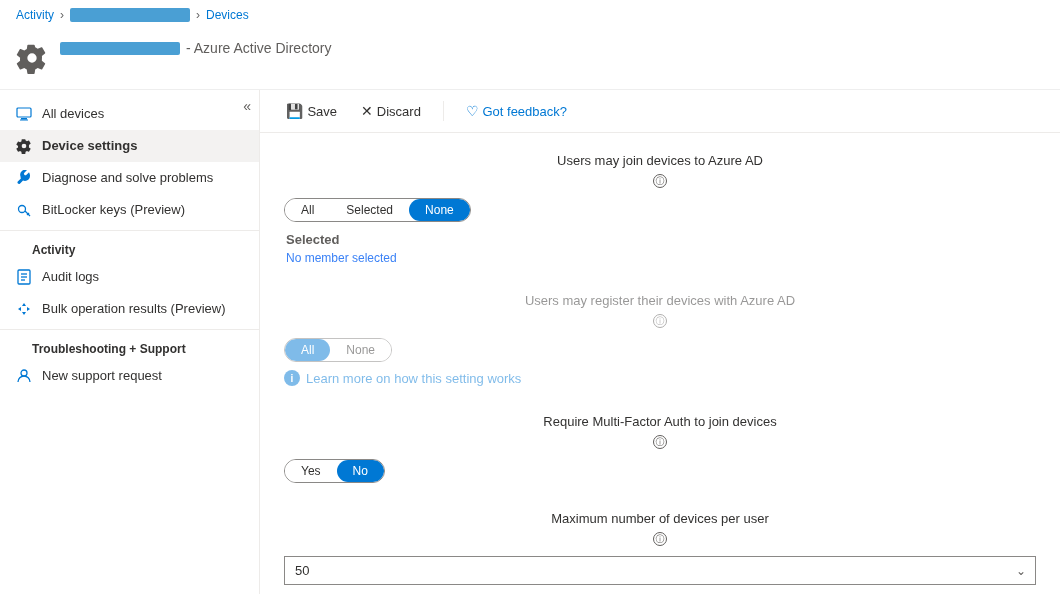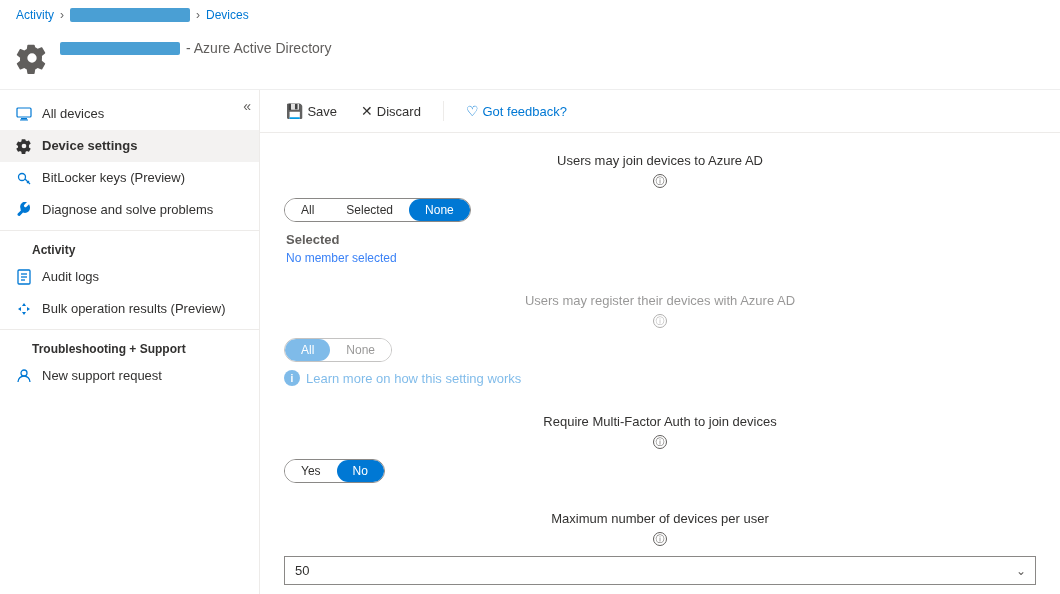--- a/index.html
+++ b/index.html
@@ -160,37 +160,37 @@
       <span class="icon">
         <svg width="16" height="16" viewBox="0 0 24 24" fill="#333">
             <path d="M12 15.5A3.5 3.5 0 0 1 8.5 12 3.5 3.5 0 0 1 12 8.5a3.5 3.5 0 0 1 3.5 3.5 3.5 3.5 0 0 1-3.5 3.5m7.43-2.92c.04-.34.07-.69.07-1.08s-.03-.74-.07-1.08l2.32-1.82c.21-.16.27-.44.12-.68l-2.2-3.81c-.15-.22-.42-.3-.65-.22l-2.74 1.1c-.57-.44-1.18-.8-1.86-1.09L14 2.42c-.05-.25-.27-.42-.54-.42h-4.4c-.27 0-.49.17-.54.42l-.42 2.9c-.68.29-1.29.65-1.86 1.09L3.5 5.31c-.23-.09-.5 0-.65.22l-2.2 3.81c-.15.24-.09.52.12.68l2.32 1.82C3.05 12.26 3 12.61 3 13s.03.74.07 1.08L.75 15.9c-.21.16-.27.44-.12.68l2.2 3.81c.15.22.42.3.65.22l2.74-1.1c.57.44 1.18.8 1.86 1.09l.42 2.9c.05.25.27.42.54.42h4.4c.27 0 .49-.17.54-.42l.42-2.9c.68-.29 1.29-.65 1.86-1.09l2.74 1.1c.23.09.5 0 .65-.22l2.2-3.81c.15-.24.09-.52-.12-.68l-2.32-1.82z"></path>
           </svg>
       </span>
       <span>Device settings</span>
     </div>
 
     <div class="sidebar-item">
       <span class="icon">
+        <svg width="16" height="16" viewBox="0 0 16 16" fill="#0078d4">
+            <path d="M13.8 2.2a.5.5 0 0 0-.7 0L10.5 4.8a1.5 1.5 0 0 1-2.1 0 1.5 1.5 0 0 1 0-2.1l2.6-2.6A5 5 0 0 0 4.5 6.5a5 5 0 0 0 .4 2L1.8 11.6a1.5 1.5 0 0 0 2.1 2.1l3.1-3.1A5 5 0 0 0 9 11a5 5 0 0 0 5-5 5 5 0 0 0-1.2-3.8z"></path>
+          </svg>
+      </span>
+      <span>Diagnose and solve problems</span>
+    </div>
+
+    <div class="sidebar-item">
+      <span class="icon">
         <svg width="16" height="16" viewBox="0 0 16 16" fill="none" stroke="#0078d4" stroke-width="1.3">
             <circle cx="6" cy="7" r="3.5"></circle>
             <line x1="9" y1="9" x2="14" y2="14"></line>
             <line x1="12" y1="11" x2="13" y2="12"></line>
             <line x1="11" y1="12" x2="12" y2="13"></line>
           </svg>
       </span>
       <span>BitLocker keys (Preview)</span>
-    </div>
-
-    <div class="sidebar-item">
-      <span class="icon">
-        <svg width="16" height="16" viewBox="0 0 16 16" fill="#0078d4">
-            <path d="M13.8 2.2a.5.5 0 0 0-.7 0L10.5 4.8a1.5 1.5 0 0 1-2.1 0 1.5 1.5 0 0 1 0-2.1l2.6-2.6A5 5 0 0 0 4.5 6.5a5 5 0 0 0 .4 2L1.8 11.6a1.5 1.5 0 0 0 2.1 2.1l3.1-3.1A5 5 0 0 0 9 11a5 5 0 0 0 5-5 5 5 0 0 0-1.2-3.8z"></path>
-          </svg>
-      </span>
-      <span>Diagnose and solve problems</span>
     </div>
 
     <div class="sidebar-section-title">Activity</div>
 
     <div class="sidebar-item">
       <span class="icon">
         <svg width="16" height="16" viewBox="0 0 16 16" fill="none" stroke="#0078d4" stroke-width="1.3">
             <rect x="2" y="1" width="12" height="14" rx="1"></rect>
             <line x1="5" y1="5" x2="11" y2="5"></line>
             <line x1="5" y1="8" x2="11" y2="8"></line>

